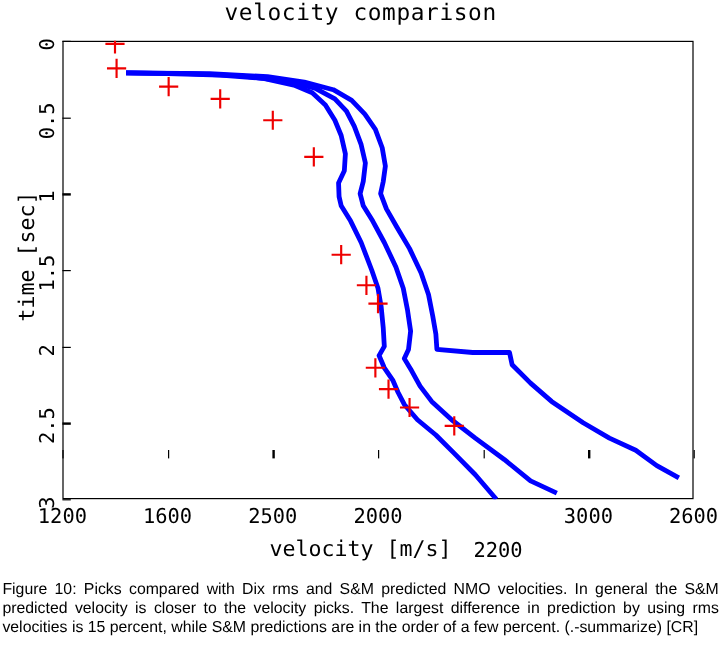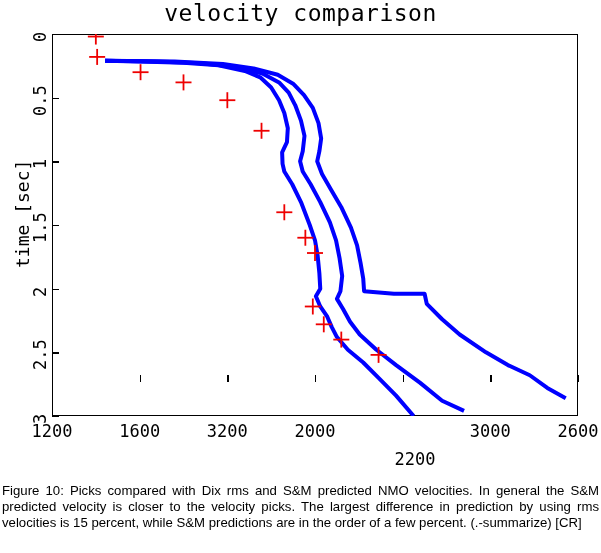--- a/index.html
+++ b/index.html
@@ -25,21 +25,21 @@
   }
 
   
   #plot-title {
     position: absolute;
     left: 0;
     top: 0px;
     width: 601px;
     text-align: center;
     font-family: "DejaVu Sans Mono", monospace;
-    font-size: 23px;
+    font-size: 19px;
     letter-spacing: 0.5px;
     color: #000000;
     white-space: nowrap;
   }
 
   
   #plot-area {
     position: absolute;
     left: 52px;
     top: 34px;
@@ -220,32 +220,33 @@
       <div class="tick-y" style="top: 97.6667px; left: 52px;"></div>
       <div class="tick-y" style="top: 161.333px; left: 52px;"></div>
       <div class="tick-y" style="top: 225px; left: 52px;"></div>
       <div class="tick-y" style="top: 288.667px; left: 52px;"></div>
       <div class="tick-y" style="top: 352.333px; left: 52px;"></div>
       <div class="tick-y" style="top: 416px; left: 52px;"></div>
     </div>
   <div id="labels-x">
       <div class="xlab" style="left: 17px;">1200</div>
       <div class="xlab" style="left: 104.667px;">1600</div>
-      <div class="xlab" style="left: 192.333px;">3200</div>
+      <div class="xlab" style="left: 192.333px;">2500</div>
       <div class="xlab" style="left: 280px;">2000</div>
       <div class="xlab" style="left: 380px; margin-top: 28px;">2200</div>
       <div class="xlab" style="left: 455.333px;">3000</div>
       <div class="xlab" style="left: 543px;">2600</div>
     </div>
   <div id="labels-y">
       <div class="ylab" style="left: 30px; top: 42px;">0</div>
       <div class="ylab" style="left: 30px; top: 115.667px;">0.5</div>
       <div class="ylab" style="left: 30px; top: 169.333px;">1</div>
       <div class="ylab" style="left: 30px; top: 243px;">1.5</div>
       <div class="ylab" style="left: 30px; top: 296.667px;">2</div>
       <div class="ylab" style="left: 30px; top: 370.333px;">2.5</div>
       <div class="ylab" style="left: 30px; top: 424px;">3</div>
     </div>
 
+  <div id="xaxis-title">velocity [m/s]</div>
   <div id="yaxis-title">time [sec]</div>
 
   <div id="caption">Figure 10: Picks compared with Dix rms and S&amp;M predicted NMO velocities. In general the S&amp;M predicted velocity is closer to the velocity picks. The largest difference in prediction by using rms velocities is 15 percent, while S&amp;M predictions are in the order of a few percent.   (.-summarize) [CR]</div>
 </div>
 
 </body></html>

